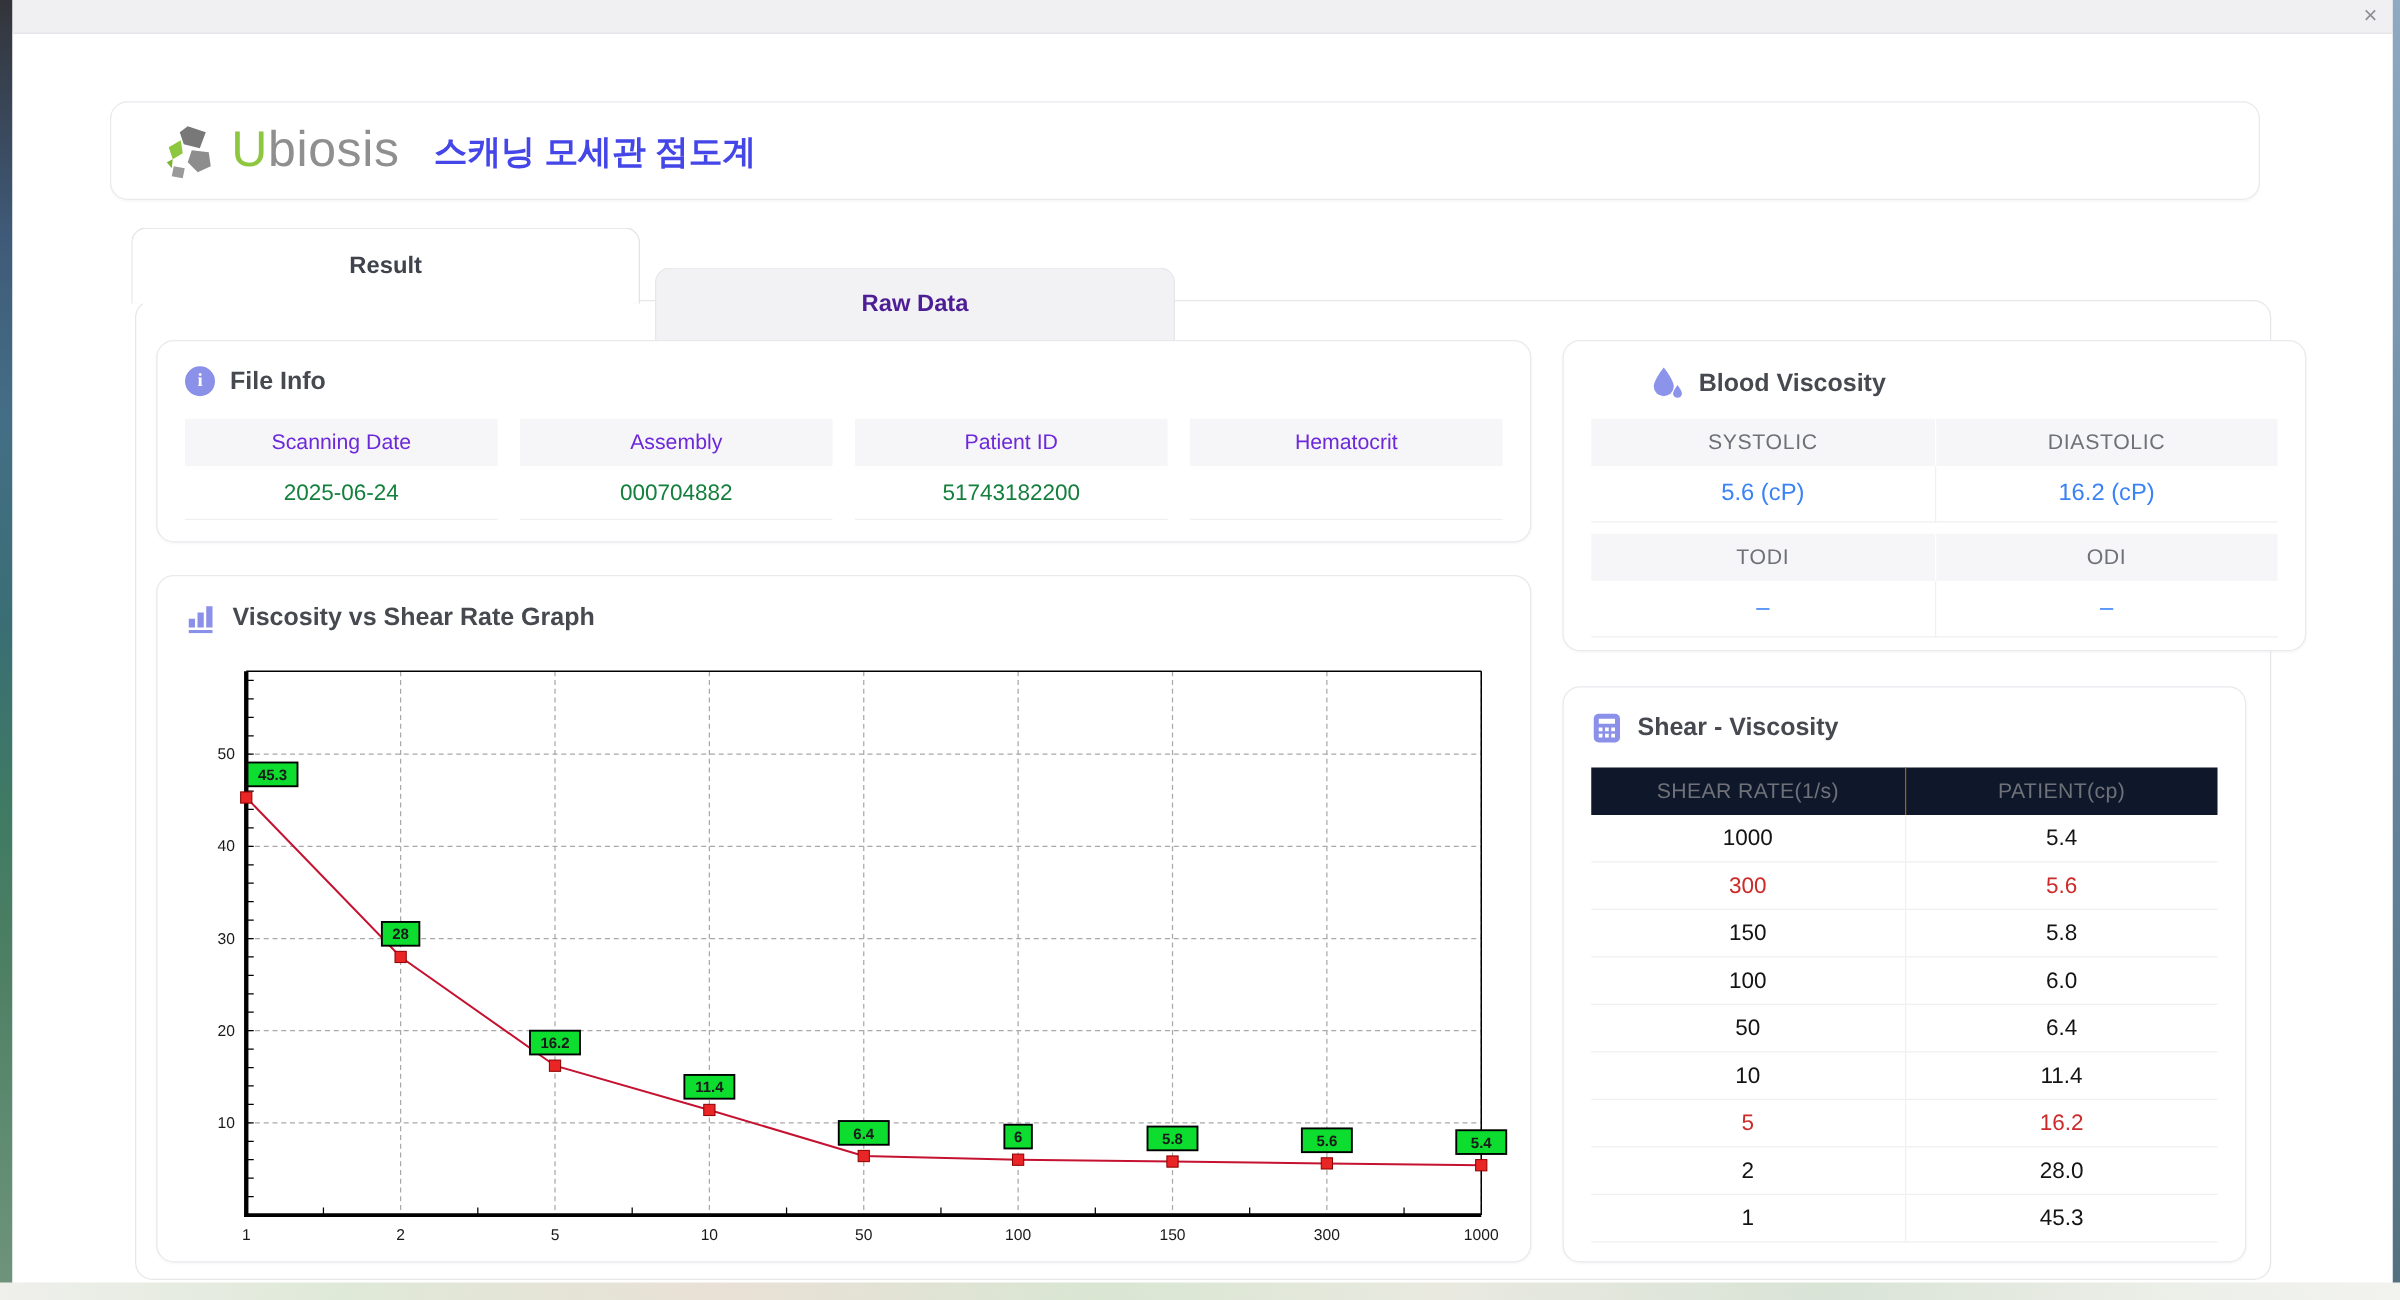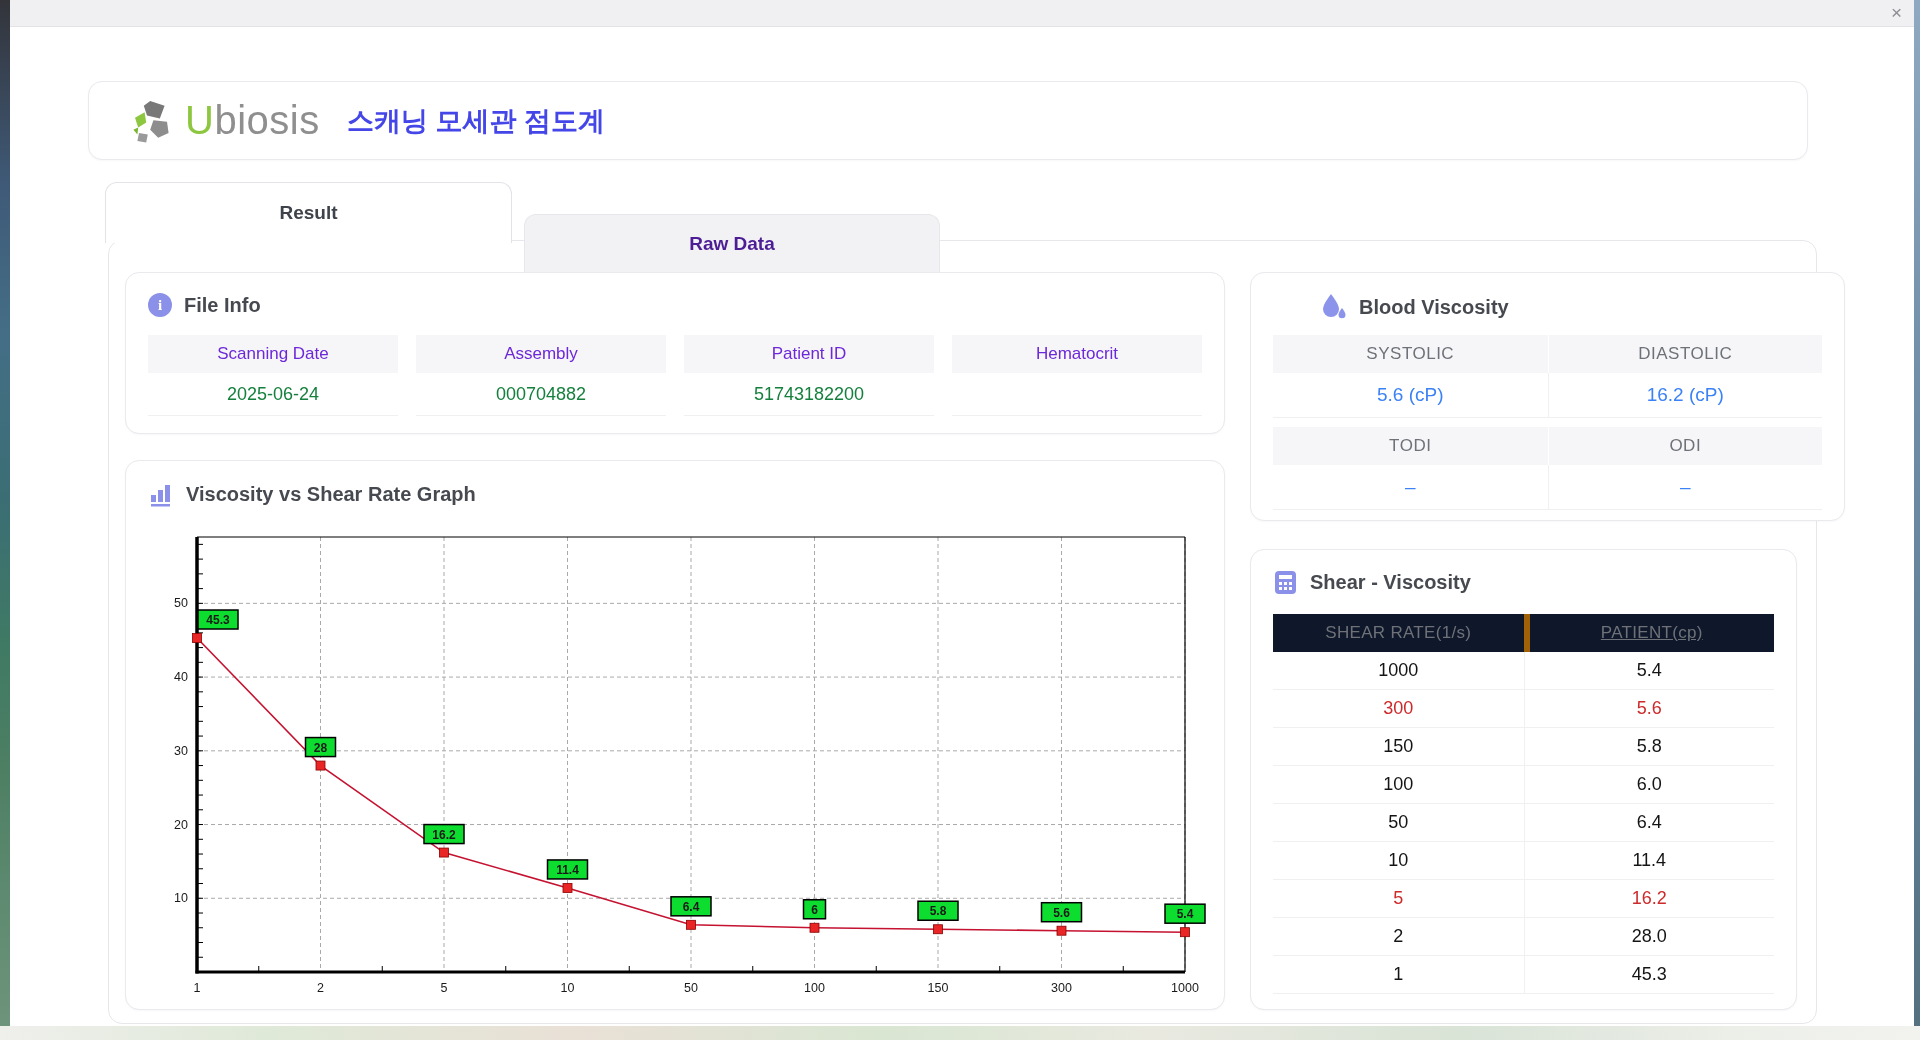--- a/index.html
+++ b/index.html
@@ -74,21 +74,21 @@
   .b-value{height:44px;background:#fff;color:#3b82f6;font-size:19px;display:flex;
     align-items:center;justify-content:center;border-bottom:1px solid #f0f0f3;}
   .b-value + .b-value{border-left:1px solid #f0f0f3;}
 
   
   .shear-card{left:1250px;top:549px;width:545px;height:459px;}
   .stable{position:absolute;left:22px;right:22px;top:64px;}
   .shead{display:grid;grid-template-columns:1fr 1fr;}
   .s-col{height:38px;background:#0f172a;color:#6e7278;font-size:17px;display:flex;
     align-items:center;justify-content:center;letter-spacing:.3px;}
-  .s-col + .s-col{border-left:6px solid #a16207;text-decoration:underline;}
+  .s-col + .s-col{border-left:1px solid #a16207;}
   .srow{display:grid;grid-template-columns:1fr 1fr;}
   .s-cell{height:37px;color:#141414;font-size:18px;display:flex;align-items:center;
     justify-content:center;border-bottom:1px solid #f0f0f3;}
   .s-cell + .s-cell{border-left:1px solid #f0f0f3;}
   .srow.hl .s-cell{color:#cd2a2a;}
 </style>
 </head>
 <body>
 
 <div class="stage">

